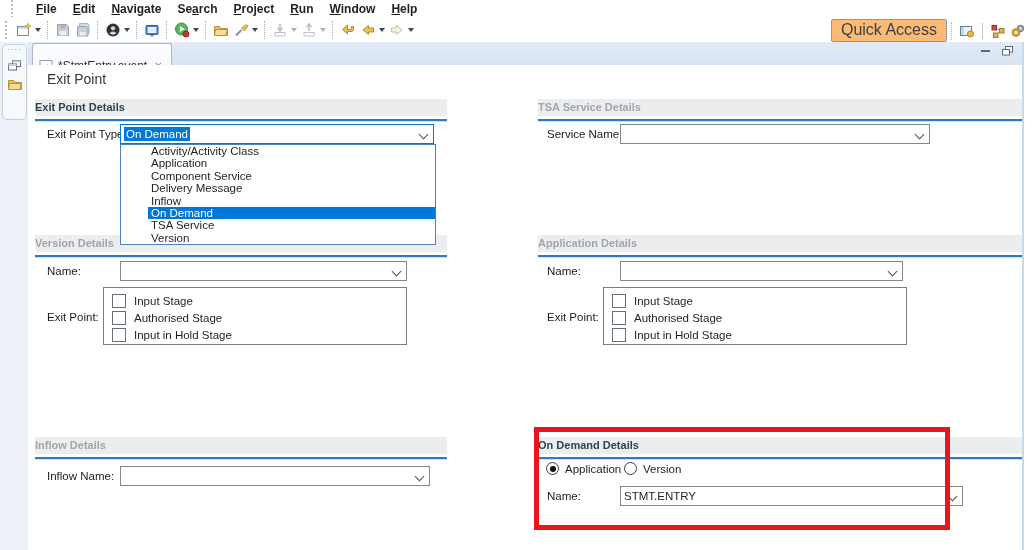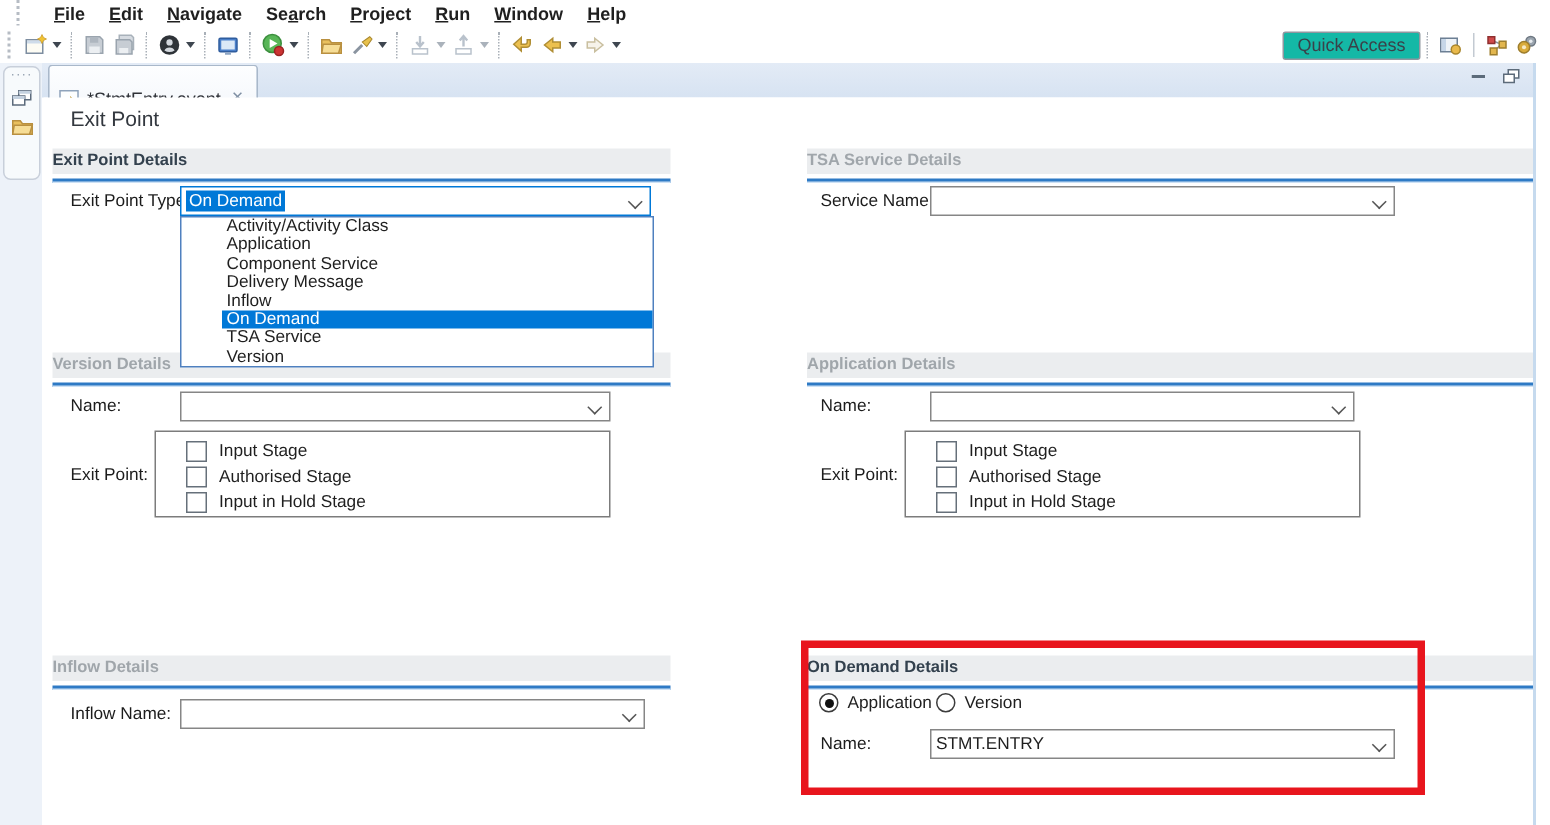--- a/index.html
+++ b/index.html
@@ -13,22 +13,22 @@
   
   #toolbar{position:absolute;left:0;top:17px;width:100%;height:25px;display:flex;
            align-items:center;background:#fff;padding-left:2px;}
   .tsep{width:1px;height:18px;border-left:1px dotted #a9b0b8;margin:0 4px;}
   .thandle{width:4px;height:18px;border-left:2px dotted #b6bcc4;margin:0 3px;}
   .tbtn{display:flex;align-items:center;height:22px;padding:0 2px;}
   .caret{width:0;height:0;border-left:3px solid transparent;border-right:3px solid transparent;
          border-top:4px solid #3e4650;margin-left:3px;}
   .caret.dis{border-top-color:#aab2bb;}
   #toolbar-right{position:absolute;right:5px;top:19px;display:flex;align-items:center;}
-  #quick-access{border:1px solid #8f979f;border-radius:2px;background:#14b8a6;color:#3a4149;
-                font-size:12px;padding:1px 9px 2px;font-family:"Liberation Sans",sans-serif;}
+  #quick-access{border:1px solid #8f979f;border-radius:2px;background:#fdba74;color:#3a4149;
+                font-size:16px;padding:1px 9px 2px;font-family:"Liberation Sans",sans-serif;}
   .vbar{width:1px;height:16px;background:#c3cad2;margin:0 5px;}
   
   #left-rail{position:absolute;left:0;top:42px;width:28px;height:508px;background:#edf2f9;
              border-right:1px solid #d3dfee;}
   #rail-box{position:absolute;left:2px;top:2px;width:23px;height:72px;background:#f7fafc;
             border:1px solid #c8cfda;border-radius:5px;display:flex;flex-direction:column;
             align-items:center;padding-top:2px;gap:6px;}
   #rail-dots{letter-spacing:1px;color:#8a97a8;font-size:8px;line-height:6px;}
   
   #tabstrip{position:absolute;left:28px;top:42px;width:996px;height:23px;
@@ -49,21 +49,21 @@
   .sec-header.disabled{color:#a0a6ab;}
   .sec-line{margin-top:3px;height:2px;background:#2e7ac5;border-bottom:1px solid #cde1f5;}
   .flabel{position:absolute;font-size:11.5px;color:#1c1c1c;white-space:nowrap;}
   .combo{position:absolute;height:20px;background:#fff;border:1px solid #868686;
          display:flex;align-items:center;font-size:11.5px;padding-left:3px;box-sizing:border-box;}
   .combo.focused{border-color:#0078d7;}
   .combo .val.sel{background:#0078d7;color:#fff;padding:1px 2px;}
   .chev{position:absolute;right:6px;top:6px;width:6px;height:6px;border-right:1.4px solid #555;
         border-bottom:1.4px solid #555;transform:rotate(45deg);}
   .groupbox{position:absolute;border:1px solid #7c7c7c;background:#fff;
-            padding:5px 0 0 20px;box-sizing:border-box;}
+            padding:5px 0 0 8px;box-sizing:border-box;}
   .chkrow{display:flex;align-items:center;height:16px;margin-bottom:1px;}
   .chk{width:12px;height:12px;border:1px solid #66707a;background:#fff;margin-right:8px;flex:none;}
   .chklbl{font-size:11.5px;}
   .radio-row{position:absolute;display:flex;align-items:center;gap:6px;}
   .radio{width:13px;height:13px;border-radius:50%;border:1px solid #3c3c3c;background:#fff;
          position:relative;flex:none;box-sizing:border-box;}
   .radio.checked::after{content:"";position:absolute;left:2.5px;top:2.5px;width:6px;height:6px;
          border-radius:50%;background:#111;}
   .radio-lbl{font-size:11.5px;}
   
@@ -399,21 +399,21 @@
       <div class="sec-line"></div>
       <div class="radio-row" style="left:8px;top:25px;">
         <span class="radio checked"></span>
         <span class="radio-lbl">Application</span>
       </div>
       <div class="radio-row" style="left:86px;top:25px;">
         <span class="radio"></span>
         <span class="radio-lbl">Version</span>
       </div>
       <div class="flabel" style="left:9px;top:53px;">Name:</div>
-      <div class="combo" style="left:82px;top:49px;width:310px;">
+      <div class="combo" style="left:82px;top:49px;width:343px;">
         <span class="val">STMT.ENTRY</span>
         <span class="chev"></span>
       </div>
     </div>
   </div>
 
   <div id="right-edge"></div>
   <div id="red-highlight"></div>
 </div>
 

